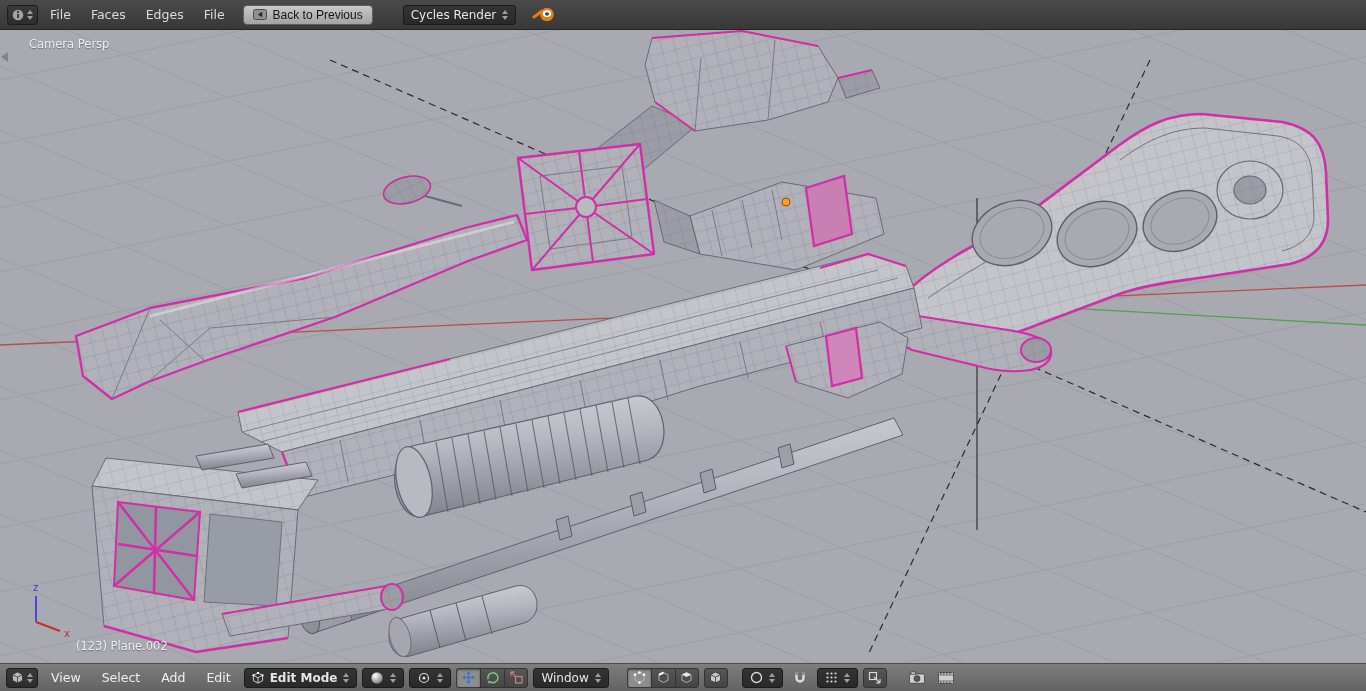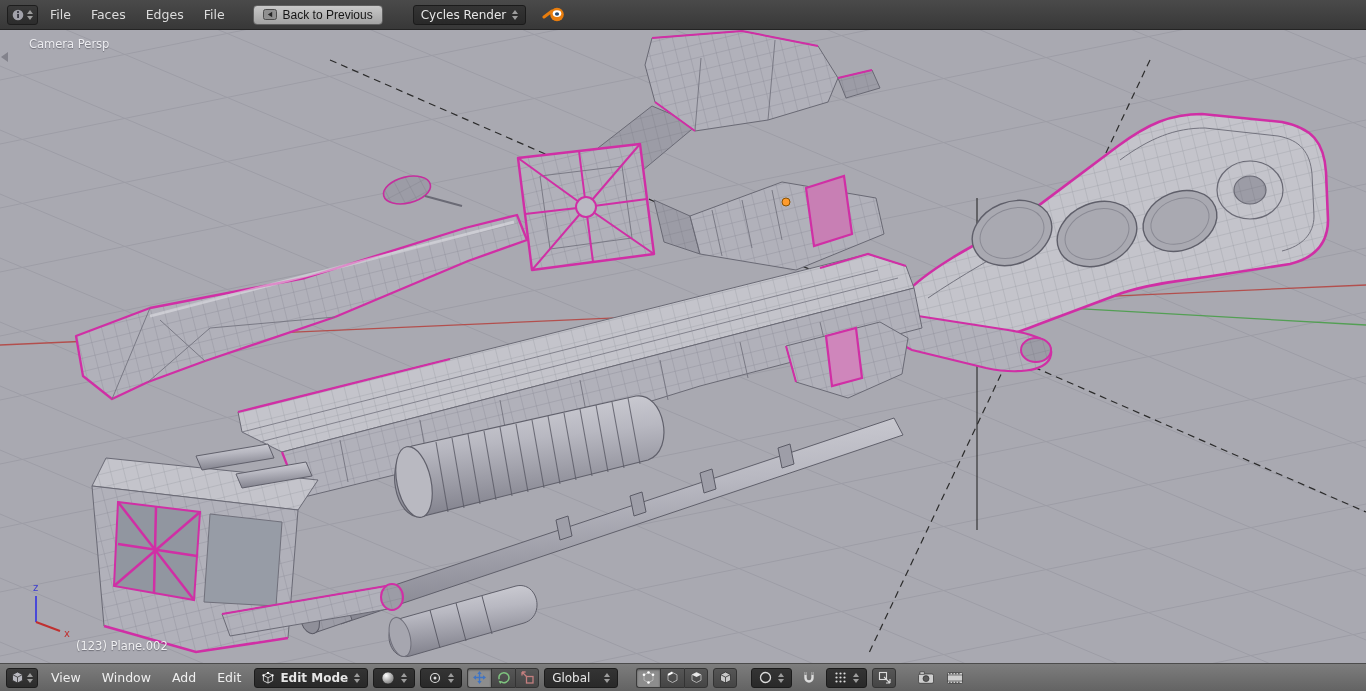--- a/index.html
+++ b/index.html
@@ -15,21 +15,21 @@
     background:linear-gradient(#4a4a4a,#383838);
     border-bottom:1px solid #242424;
     display:flex; align-items:center; gap:2px; padding:0 7px; z-index:5;
   }
   .editor-btn {
     height:20px; display:flex; align-items:center; gap:3px; padding:0 4px;
     background:linear-gradient(#3a3a3a,#2c2c2c); border:1px solid #1d1d1d; border-radius:3px;
   }
   .menu { color:#dcdcdc; font-size:12.5px; padding:0 10px; line-height:30px; cursor:default; }
   .btn-light {
-    margin-left:16px; height:20px; display:flex; align-items:center; gap:6px; padding:0 9px;
+    margin-left:6px; height:20px; display:flex; align-items:center; gap:6px; padding:0 9px;
     background:linear-gradient(#c8c8c8,#a3a3a3); border:1px solid #5f5f5f; border-radius:4px;
     color:#151515; font-size:12px; white-space:nowrap;
   }
   .dd {
     height:20px; display:inline-flex; align-items:center; gap:6px; padding:0 7px;
     background:linear-gradient(#343434,#292929); border:1px solid #1b1b1b; border-radius:3px;
     color:#e6e6e6; font-size:12px; white-space:nowrap;
   }
   .dd-engine { margin-left:28px; min-width:104px; }
   .arrs { display:flex; flex-direction:column; gap:2px; margin-left:auto; }
@@ -282,21 +282,21 @@
         <path d="M6.5 1l5 2.6v5.8l-5 2.6-5-2.6V3.6z" fill="#b9b9c0" stroke="#2e2e2e" stroke-width="0.8"></path>
         <path d="M1.5 3.6l5 2.6 5-2.6M6.5 6.2V12" fill="none" stroke="#2e2e2e" stroke-width="0.8"></path>
       </svg>
       <span class="arrs">
           <span class="arr up"></span>
           <span class="arr down"></span>
         </span>
     </div>
 
     <span class="fmenu">View</span>
-    <span class="fmenu">Window</span>
+    <span class="fmenu">Select</span>
     <span class="fmenu">Add</span>
     <span class="fmenu">Edit</span>
 
     <div class="dd" style="min-width:108px;font-weight:bold;">
       <svg width="12" height="12" viewBox="0 0 13 13">
         <path d="M6.5 1l5 2.6v5.8l-5 2.6-5-2.6V3.6z" fill="none" stroke="#dcdcdc" stroke-width="1"></path>
         <path d="M1.5 3.6l5 2.6 5-2.6M6.5 6.2V12" fill="none" stroke="#dcdcdc" stroke-width="1"></path>
         <circle cx="6.5" cy="1" r="1.2" fill="#fff"></circle>
           <circle cx="11.5" cy="3.6" r="1.2" fill="#fff"></circle>
           <circle cx="1.5" cy="3.6" r="1.2" fill="#fff"></circle>
@@ -350,21 +350,21 @@
       </div>
       <div class="icon-btn">
         <svg width="13" height="13">
           <rect x="5.5" y="5.5" width="6.5" height="6.5" fill="none" stroke="#c47f7f" stroke-width="1.3"></rect>
           <path d="M1 1l4.5 4.5M1 1h3.6M1 1v3.6" stroke="#c47f7f" stroke-width="1.3" fill="none"></path>
         </svg>
       </div>
     </div>
 
     <div class="dd" style="min-width:74px;">
-      <span>Global</span>
+      <span>Window</span>
       <span class="arrs">
           <span class="arr up"></span>
           <span class="arr down"></span>
         </span>
     </div>
 
     <span class="gap8"></span>
 
     <div class="seg">
       <div class="icon-btn pressed">

